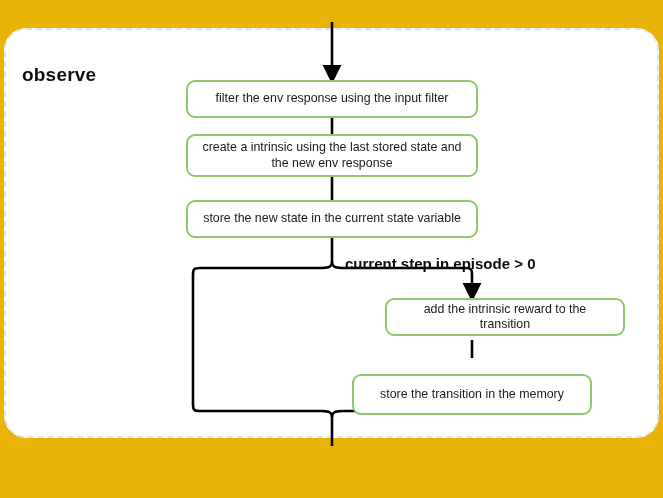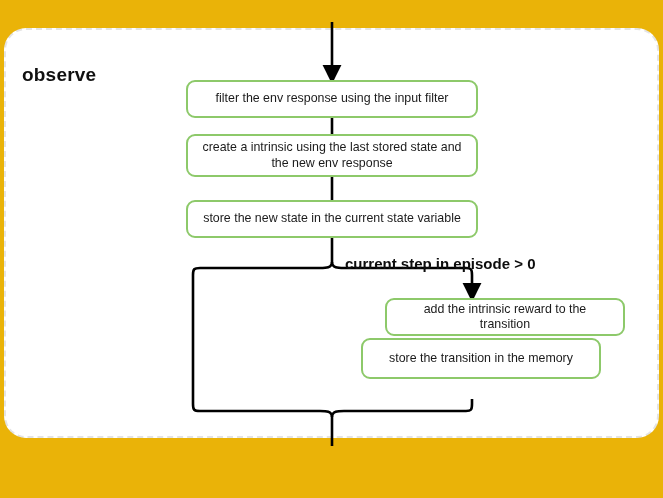--- a/index.html
+++ b/index.html
@@ -48,21 +48,21 @@
     text-align: center;
     font-size: 12.4px;
     color: #1b1b1b;
     line-height: 1.22;
     padding: 17px 10px;
   }
   #n1 { left: 186px; top: 80px;  width: 292px; height: 37px; }
   #n2 { left: 186px; top: 134px; width: 292px; height: 43px; }
   #n3 { left: 186px; top: 200px; width: 292px; height: 22px; }
   #n4 { left: 352px; top: 298px; width: 240px; height: 35px; margin-left: 33px; }
-  #n5 { left: 352px; top: 338px; width: 240px; height: 41px; margin-left: 9px; }
+  #n5 { left: 352px; top: 374px; width: 240px; height: 41px; }
 
   #edges {
     position: absolute;
     left: 0; top: 0;
     width: 663px;
     height: 498px;
     pointer-events: none;
   }
   #branch-label {
     position: absolute;

